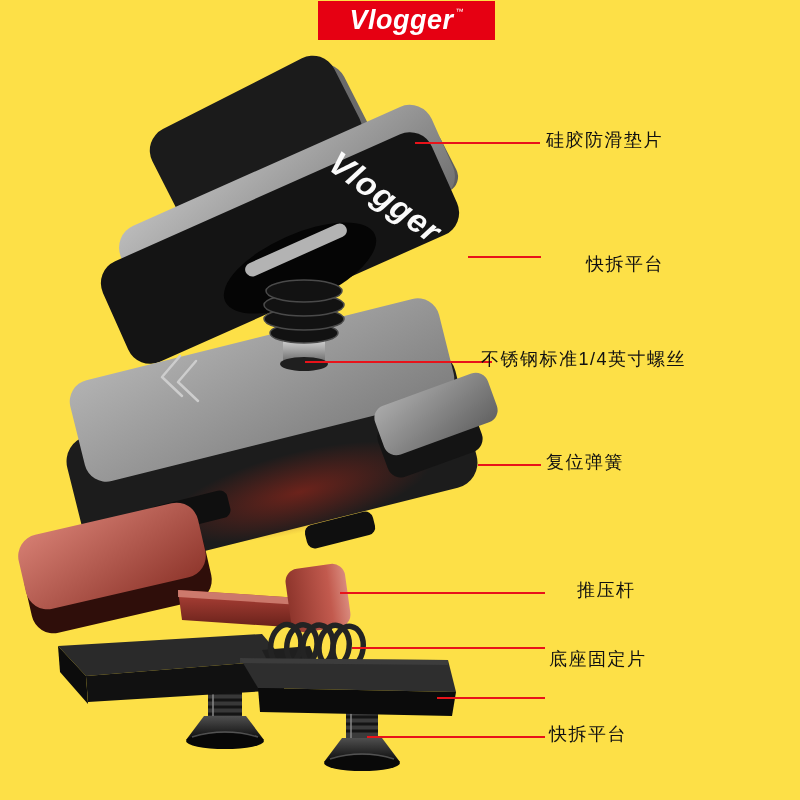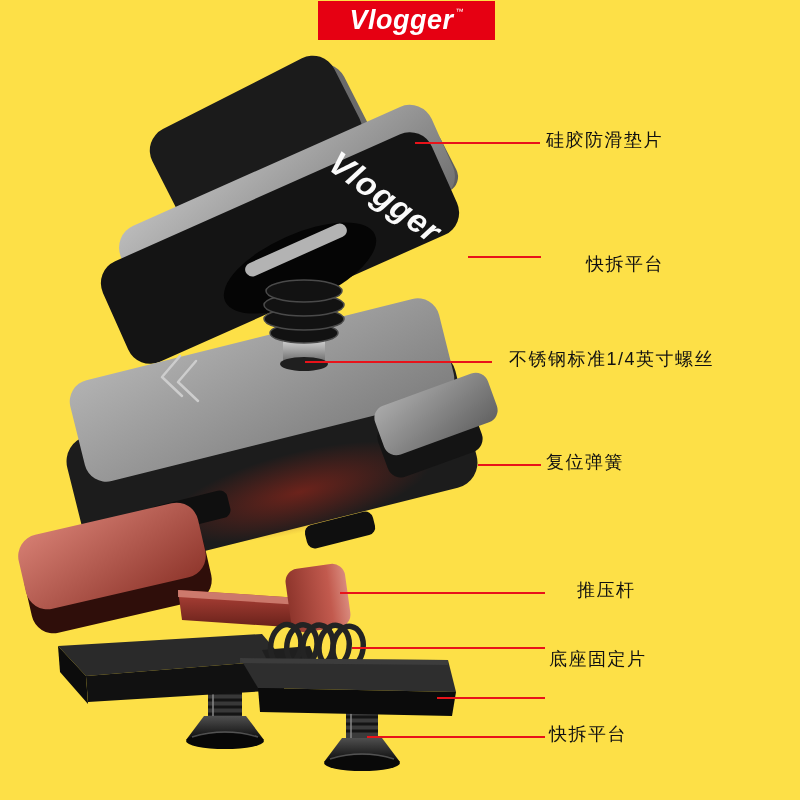--- a/index.html
+++ b/index.html
@@ -187,19 +187,19 @@
   <div class="callout-line" style="left:468px;top:256px;width:73px;"></div>
   <div class="callout-line" style="left:305px;top:361px;width:187px;"></div>
   <div class="callout-line" style="left:478px;top:464px;width:63px;"></div>
   <div class="callout-line" style="left:340px;top:592px;width:205px;"></div>
   <div class="callout-line" style="left:352px;top:647px;width:193px;"></div>
   <div class="callout-line" style="left:437px;top:697px;width:108px;"></div>
   <div class="callout-line" style="left:367px;top:736px;width:178px;"></div>
 
   <div class="callout-label" style="left:546px;top:130px;">硅胶防滑垫片</div>
   <div class="callout-label" style="left:546px;top:254px;margin-left:40px;">快拆平台</div>
-  <div class="callout-label" style="left:509px;top:349px;">不锈钢标准1/4英寸螺丝</div>
+  <div class="callout-label" style="left:481px;top:349px;">不锈钢标准1/4英寸螺丝</div>
   <div class="callout-label" style="left:546px;top:452px;">复位弹簧</div>
   <div class="callout-label" style="left:577px;top:580px;">推压杆</div>
   <div class="callout-label" style="left:549px;top:649px;">底座固定片</div>
   <div class="callout-label" style="left:549px;top:724px;">快拆平台</div>
 
 </div>
 
 </body></html>

